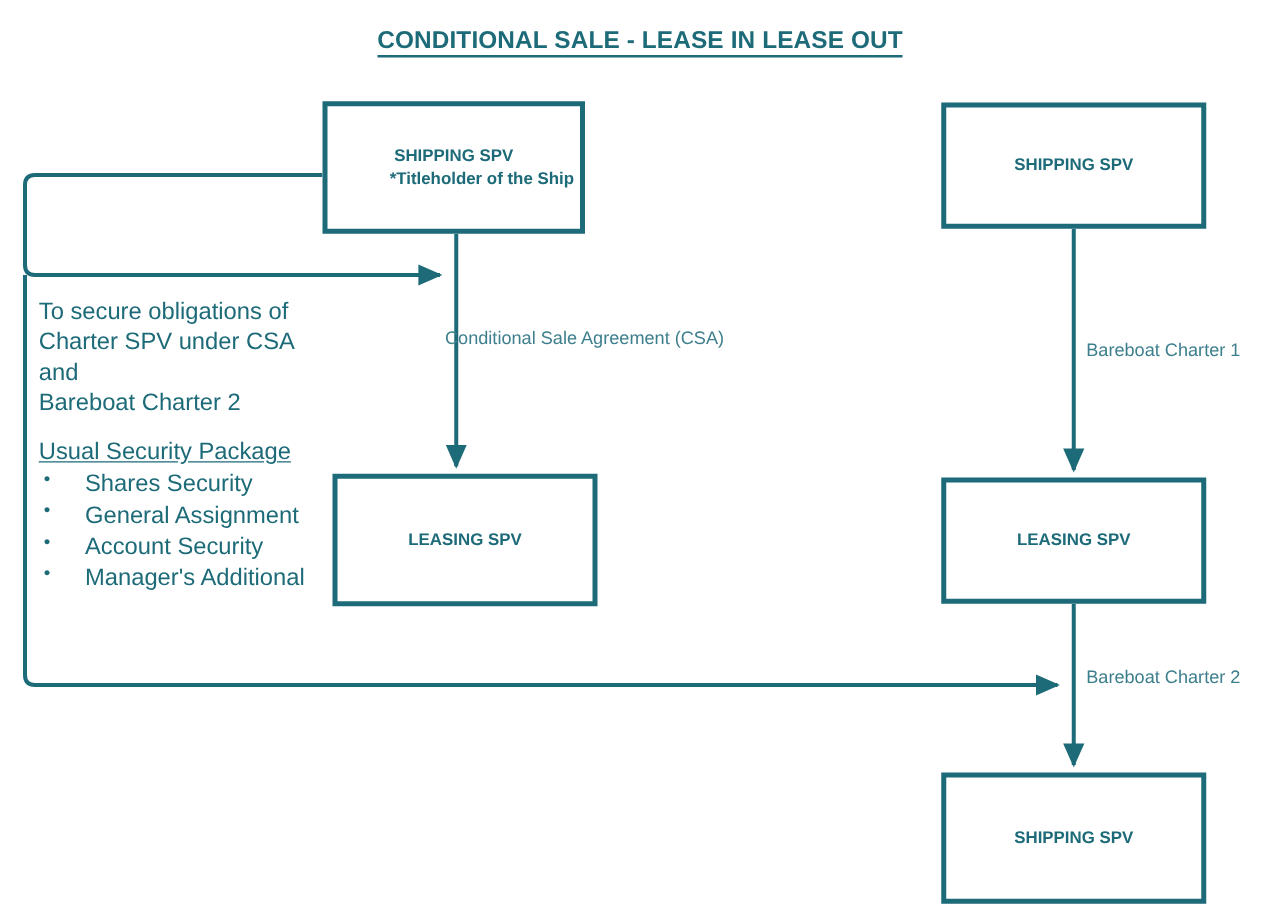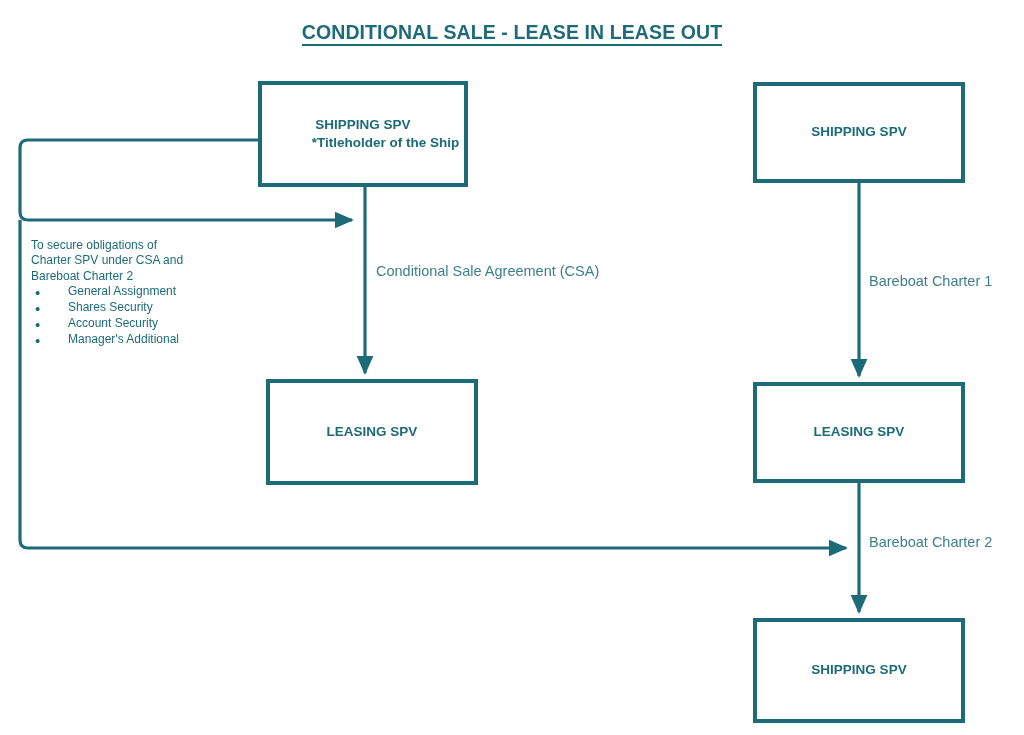--- a/index.html
+++ b/index.html
@@ -69,32 +69,32 @@
   #node-leasing-spv-right    { left: 753px; top: 382px; width: 212px; height: 101px; }
   #node-shipping-spv-bottom  { left: 753px; top: 618px; width: 212px; height: 105px; }
 
   
   .edge-label {
     position: absolute;
     color: #3d7f8d;
     font-size: 14.5px;
     white-space: nowrap;
   }
-  #label-csa               { left: 376px; top: 263px; }
+  #label-csa               { left: 356px; top: 263px; }
   #label-bareboat-1        { left: 869px; top: 273px; }
   #label-bareboat-2        { left: 869px; top: 534px; }
 
   
   #security-note {
     position: absolute;
     left: 31px;
     top: 238px;
     width: 240px;
     color: #1d6b78;
-    font-size: 12px;
+    font-size: 19px;
     line-height: 1.28;
   }
   #security-note .intro { margin: 0; }
   #security-note .pkg-heading {
     margin: 0;
     padding-top: 15px;
     text-decoration: underline;
     text-underline-offset: 2px;
   }
   #security-note .pkg-heading.second { padding-top: 20px; }
@@ -170,22 +170,23 @@
   <div class="edge-label" id="label-bareboat-1">Bareboat Charter 1</div>
   <div class="edge-label" id="label-bareboat-2">Bareboat Charter 2</div>
 
   <div id="security-note">
     <p class="intro">
       <span>To secure obligations of</span><br>
       <span>Charter SPV under CSA and</span><br>
       <span>Bareboat Charter 2</span>
     </p>
 
+    <p class="pkg-heading">Usual Security Package</p>
     <ul>
+      <li>Shares Security</li>
       <li>General Assignment</li>
-      <li>Shares Security</li>
       <li>Account Security</li>
       <li>Manager's Additional</li>
     </ul>
 
   </div>
 
 </div>
 
 </body></html>

